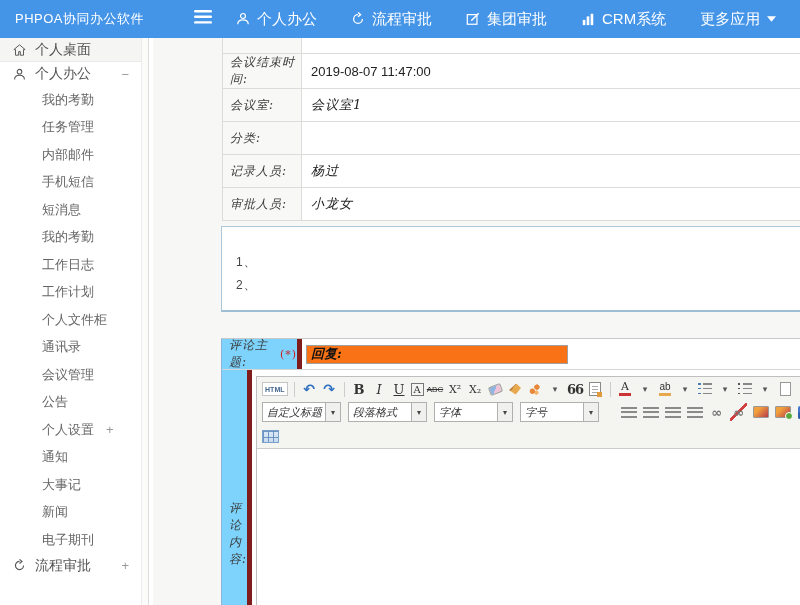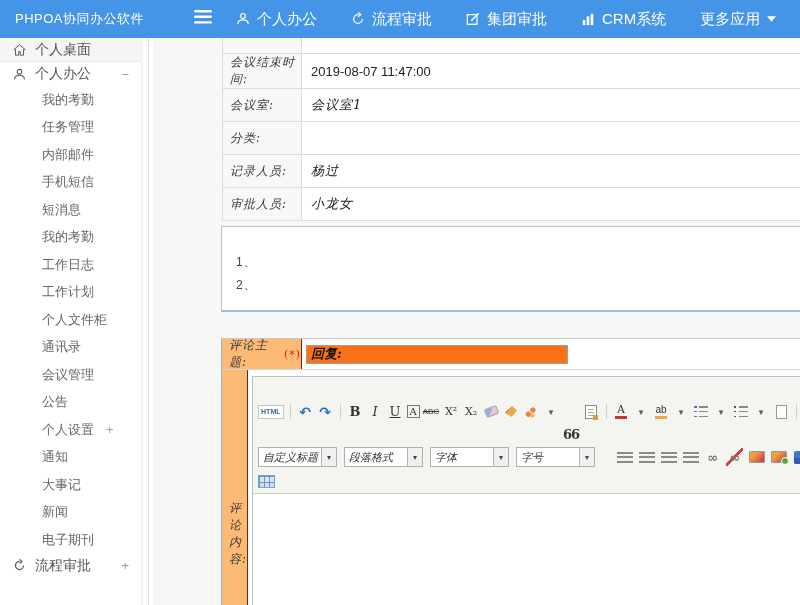--- a/index.html
+++ b/index.html
@@ -45,21 +45,21 @@
   
   .content-box { margin:5px 0 0 68px; width:583px; height:86px; background:#fff;
     border:1px solid #abc8da; border-bottom:2px solid #9cbfd6; padding:24px 0 0 14px; }
   .content-line { font-size:12px; color:#444; line-height:23px; letter-spacing:1px; }
 
   
   .ctable { margin:26px 0 0 68px; width:583px; background:#fff;
     border-top:1px solid #c9c9c9; border-left:1px solid #8cb4d9; }
   .crow { display:flex; border-bottom:1px solid #d5d5d5; }
   .crow:last-child { border-bottom:none; }
-  .clabel { width:80px; background:#fdba74; border-right:1px solid #7f1d1d;
+  .clabel { width:80px; background:#7dd3fc; border-right:5px solid #7f1d1d;
     padding-left:7px; font:italic 12px "DejaVu Serif", serif; color:#3a3a3a; letter-spacing:1px; }
   .crow.subject { height:31px; }
   .crow.subject .clabel { display:flex; align-items:center; }
   .req { color:#cc2222; margin-left:3px; font-style:normal; font-size:11px; }
   .cvalue { flex:1; padding:5px 0 5px 4px; }
   .subject-input { width:262px; height:19px; border:1px solid #a0a0a0; background:#f97316;
     font:italic bold 13px "DejaVu Serif", serif; color:#111; padding:0 4px; }
   .crow.content { height:237px; }
   .crow.content .clabel { padding-top:130px; }
 
@@ -84,21 +84,21 @@
   .shape-eraser { width:13px; height:9px; border-radius:2px; transform:rotate(-22deg);
     background:linear-gradient(135deg,#8fb6e2 48%,#f0c4d8 48%); border:1px solid #9a9a9a; }
   .shape-broom { width:12px; height:11px;
     background:linear-gradient(125deg,#b98040 0 35%, #e8a94e 35% 100%);
     clip-path:polygon(60% 0, 100% 40%, 55% 100%, 0 60%); }
   .shape-sparkle { width:12px; height:12px; background:
     radial-gradient(circle at 28% 68%, #e8883a 2.4px, transparent 3px),
     radial-gradient(circle at 66% 34%, #e8883a 2.4px, transparent 3px),
     radial-gradient(circle at 62% 80%, #f2b468 1.8px, transparent 2.4px); }
   .mini-caret::before { content:"▾"; font-family:"DejaVu Sans",sans-serif; font-size:9px; color:#555; }
-  .ti-quote { font-family:"DejaVu Serif",serif; font-weight:bold; font-size:13px; letter-spacing:-1px;margin-top:45px; }
+  .ti-quote { font-family:"DejaVu Serif",serif; font-weight:bold; font-size:13px; letter-spacing:-1px; }
   .shape-paste { width:12px; height:14px; background:#fff; border:1px solid #8a8a8a; position:relative; }
   .shape-paste::before { content:""; position:absolute; left:2px; top:3px; right:2px; height:7px;
     background:repeating-linear-gradient(to bottom,#aaa 0 1px,transparent 1px 3px); }
   .shape-paste::after { content:""; position:absolute; right:-2px; bottom:-2px; width:5px; height:5px; background:#e09a3e; }
   .ti-fontcolor span, .ti-highlight span { display:block; line-height:10px; }
   .ti-fontcolor { flex-direction:column; font-family:"DejaVu Serif",serif; font-size:11px; }
   .ti-fontcolor::after { content:""; width:12px; height:3px; background:#c33; margin-top:1px; }
   .ti-highlight { flex-direction:column; font-size:10px; }
   .ti-highlight::after { content:""; width:12px; height:3px; background:#e8a94e; margin-top:1px; }
   .shape-list { width:14px; height:12px;

